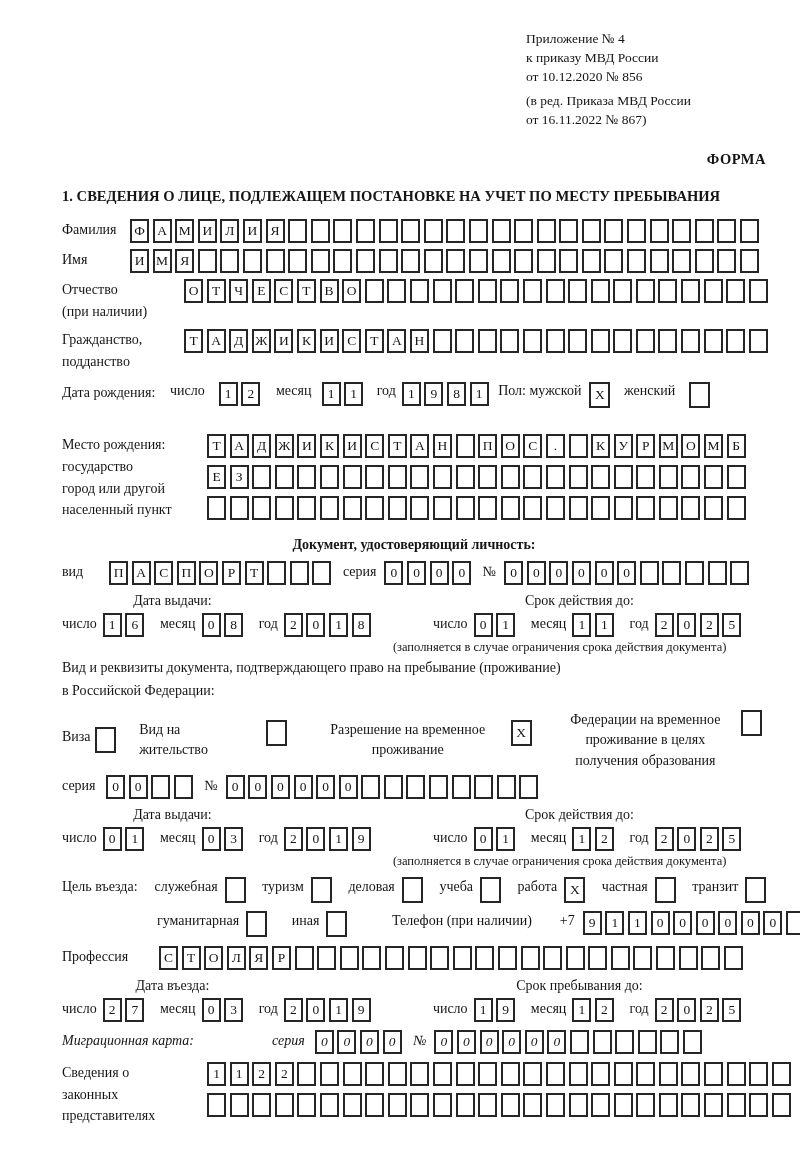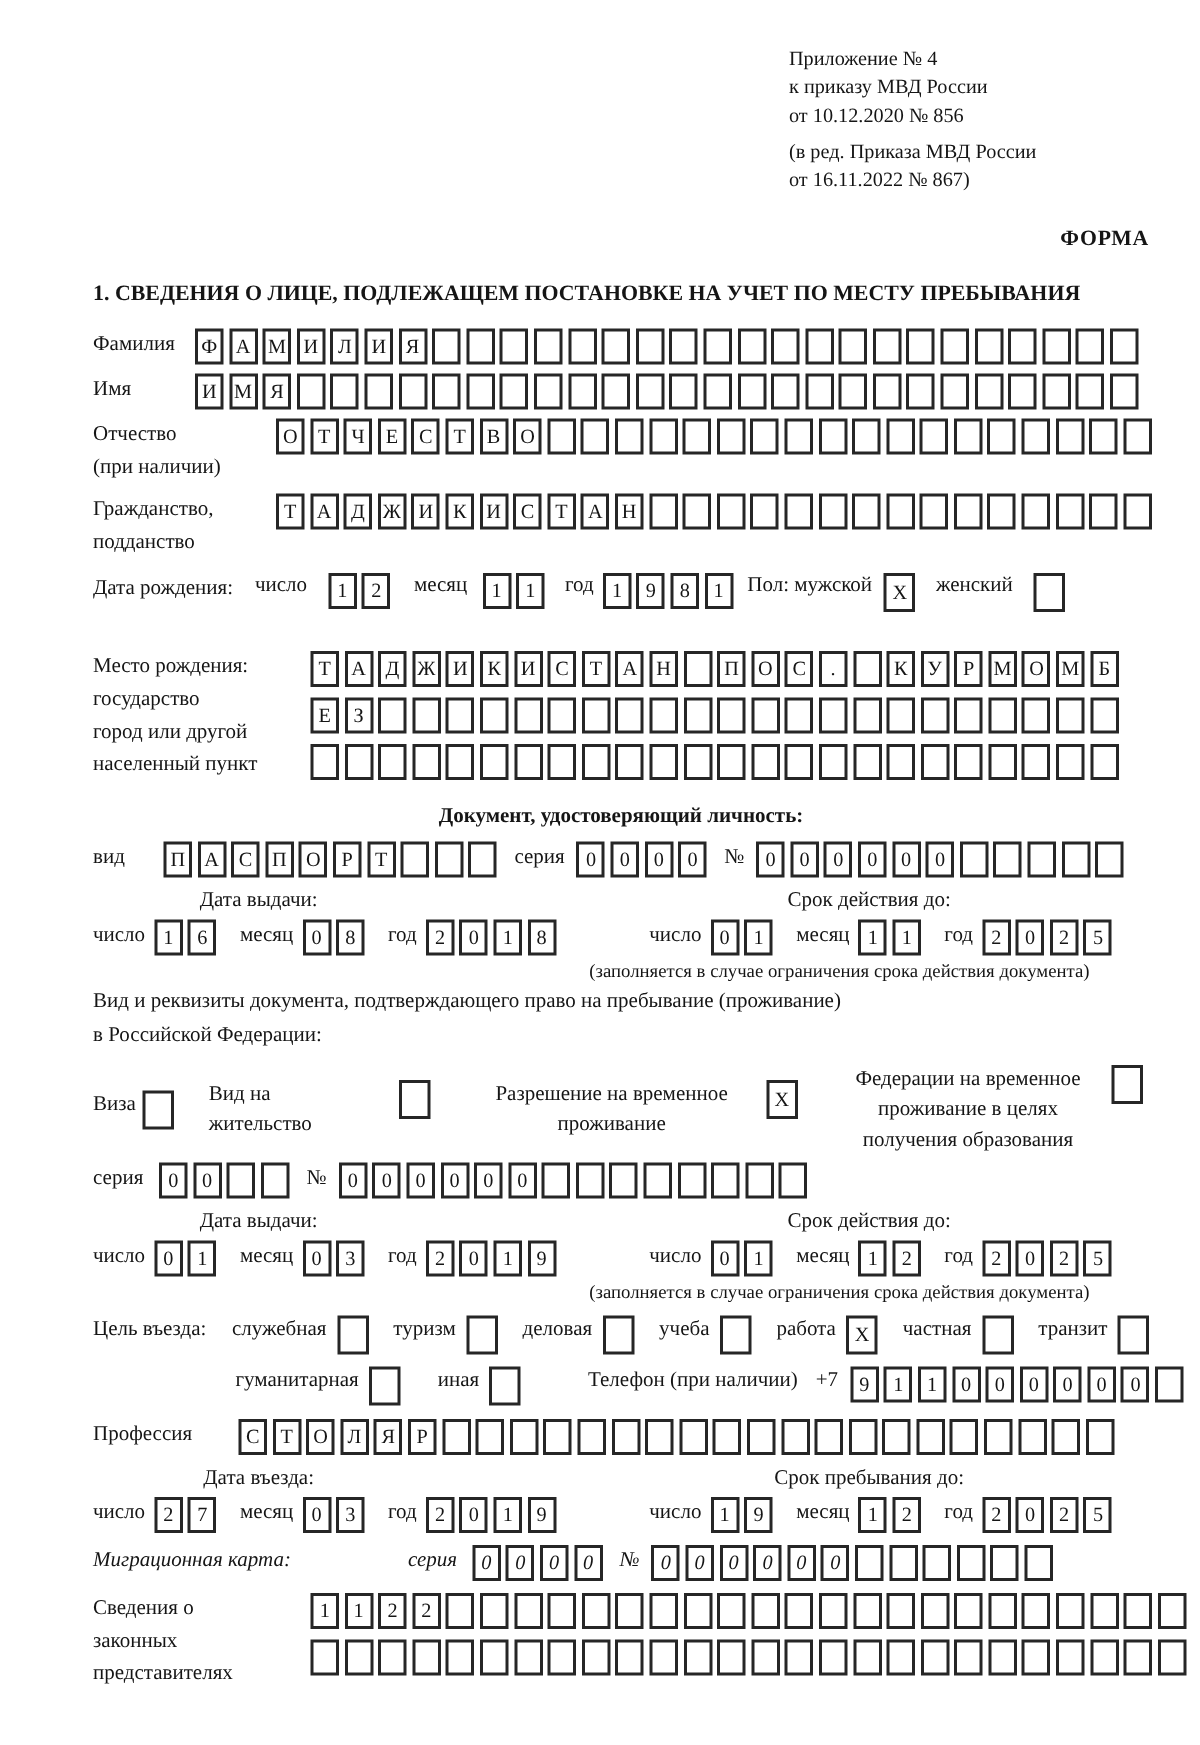--- a/index.html
+++ b/index.html
@@ -40,21 +40,21 @@
   
   .cbrow{display:flex;align-items:center;margin:8px 0 4px 0;}
   .cbitem{display:flex;align-items:flex-start;margin-right:14px;}
   .cbitem .txt{font-size:14px;line-height:1.45;margin-right:10px;}
   .cbitem .txt.c{text-align:center;}
   .mw185{max-width:192px;} .mw175{max-width:178px;}
   .purpose-line{display:flex;align-items:flex-start;flex-wrap:nowrap;margin:8px 0 2px 0;}
   .purpose-line .opt{display:flex;align-items:flex-start;margin-right:13px;}
   .purpose-line .opt .txt{font-size:14px;margin-right:7px;padding-top:2px;white-space:nowrap;}
   .indent95{margin-left:95px;}
-  .phone-lbl{font-size:14px;margin-left:28px;margin-right:12px;padding-top:2px;white-space:nowrap;}
+  .phone-lbl{font-size:14px;margin-left:28px;margin-right:28px;padding-top:2px;white-space:nowrap;}
   .prefix{font-size:14px;margin-right:8px;padding-top:2px;}
   .overflow-right{margin-right:-30px;}
 </style>
 </head>
 <body>
 
 <div class="page">
 
   <div class="annex">
     <div>Приложение № 4</div>

